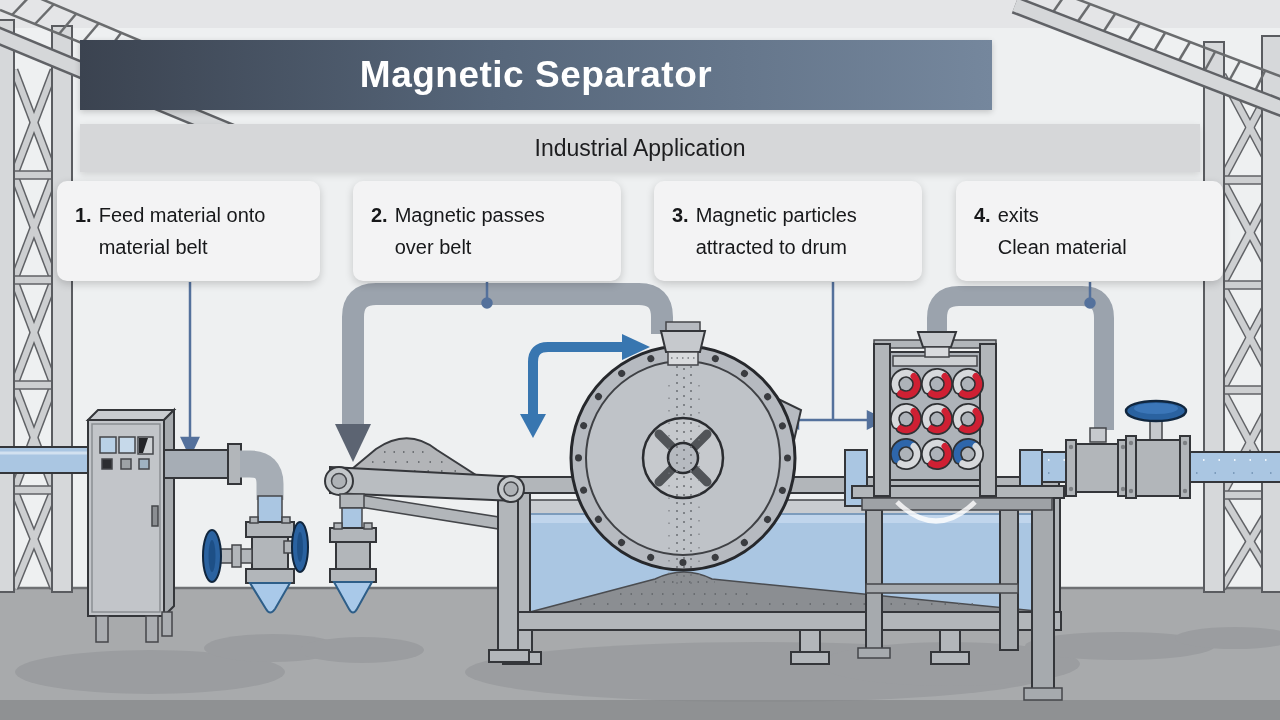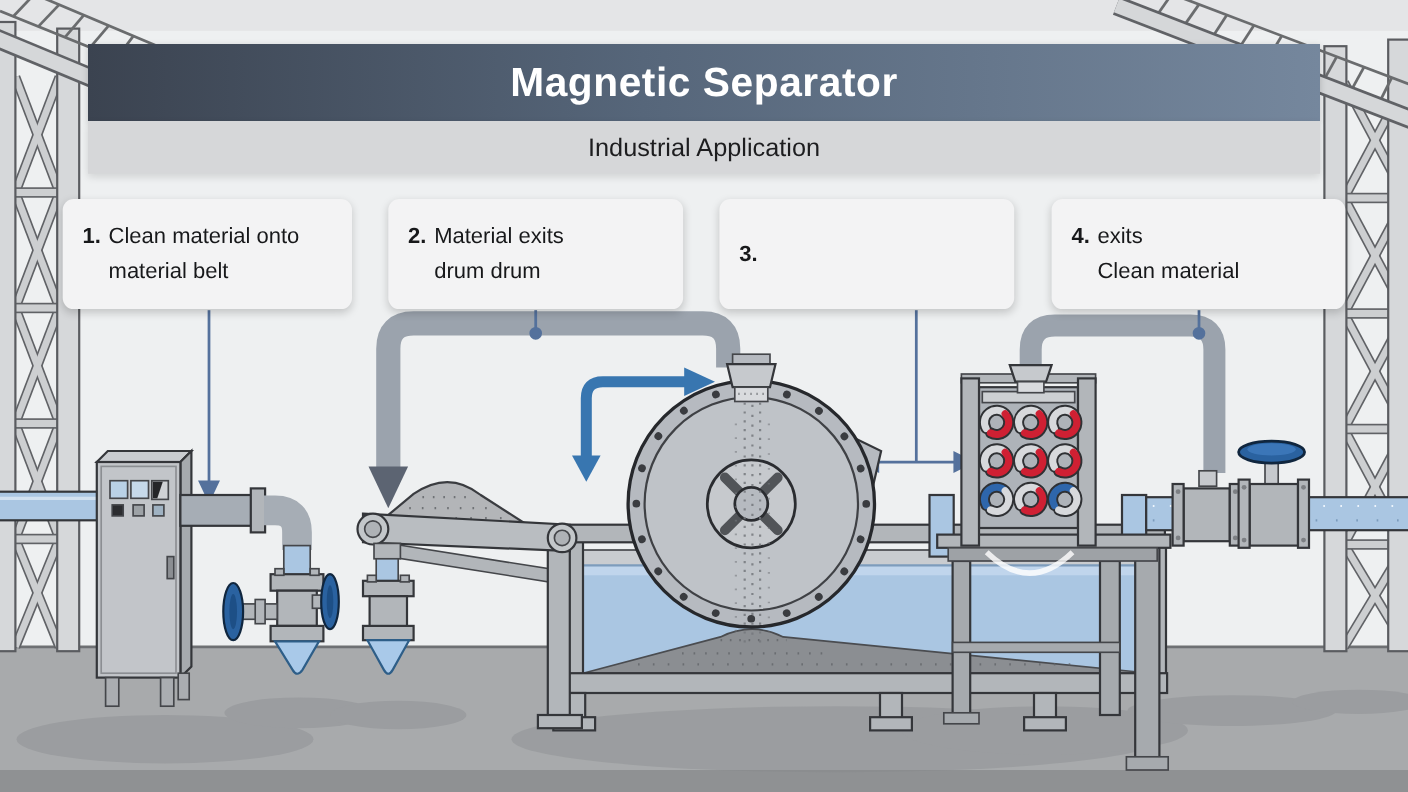--- a/index.html
+++ b/index.html
@@ -4,26 +4,26 @@
 <style>
   :root{
     --banner-left:#3b4350; --banner-mid:#56667a; --banner-right:#75879d;
     --subtitle-bg:#d6d7d9; --accent-blue:#3876b0; --magnet-red:#cf2033;
     --magnet-blue:#2e66ab; --water:#aac6e2; --pipe-gray:#9ba3ad;
   }
   html,body{margin:0;padding:0;background:#eef0f1;}
   .scene{position:relative;width:1280px;height:720px;overflow:hidden;
          font-family:"Liberation Sans", sans-serif;background:#eef0f1;}
   .scene svg{position:absolute;left:0;top:0;}
-  .banner{position:absolute;left:80px;top:40px;width:1120px;height:70px;
+  .banner{position:absolute;left:80px;top:40px;width:912px;height:70px;
           background:linear-gradient(90deg,var(--banner-left),var(--banner-mid) 45%,var(--banner-right));
           box-shadow:0 2px 6px rgba(0,0,0,.18);}
   .banner .title{display:block;text-align:center;line-height:70px;color:#ffffff;
           font-size:37px;font-weight:700;letter-spacing:.5px;}
-  .subtitle-strip{position:absolute;left:80px;top:110px;width:1120px;height:48px;
+  .subtitle-strip{position:absolute;left:80px;top:124px;width:1120px;height:48px;
           background:var(--subtitle-bg);box-shadow:0 3px 7px rgba(0,0,0,.12);}
   .subtitle-strip .subtitle{display:block;text-align:center;line-height:48px;
           color:#1d1d1f;font-size:23px;}
   .step-card{position:absolute;top:181px;height:100px;background:#f3f3f4;
           border-radius:10px;box-shadow:0 3px 8px rgba(0,0,0,.18);
           display:flex;align-items:center;padding:0 18px;box-sizing:border-box;
           color:#17181a;font-size:20px;line-height:1.6;}
   .step-card .num{font-weight:700;margin-right:7px;align-self:flex-start;
           padding-top:calc(50% - 999px);} 
   .step-card .inner{display:flex;}
@@ -417,37 +417,41 @@
     <span class="title">Magnetic Separator</span>
   </div>
   <div class="subtitle-strip">
     <span class="subtitle">Industrial Application</span>
   </div>
 
   <div class="step-card" style="left:57px;width:263px;">
     <div class="inner">
       <span class="num">1.</span>
       <span class="txt">
-        <span class="l">Clean material onto</span>
+        <span class="l">Feed material onto</span>
         <span class="l">material belt</span>
       </span>
     </div>
   </div>
   <div class="step-card" style="left:353px;width:268px;">
     <div class="inner">
       <span class="num">2.</span>
       <span class="txt">
-        <span class="l">Material exits</span>
-        <span class="l">drum drum</span>
+        <span class="l">Magnetic passes</span>
+        <span class="l">over belt</span>
       </span>
     </div>
   </div>
   <div class="step-card" style="left:654px;width:268px;">
     <div class="inner">
       <span class="num">3.</span>
+      <span class="txt">
+        <span class="l">Magnetic particles</span>
+        <span class="l">attracted to drum</span>
+      </span>
     </div>
   </div>
   <div class="step-card" style="left:956px;width:267px;">
     <div class="inner">
       <span class="num">4.</span>
       <span class="txt">
         <span class="l">exits</span>
         <span class="l">Clean material</span>
       </span>
     </div>

